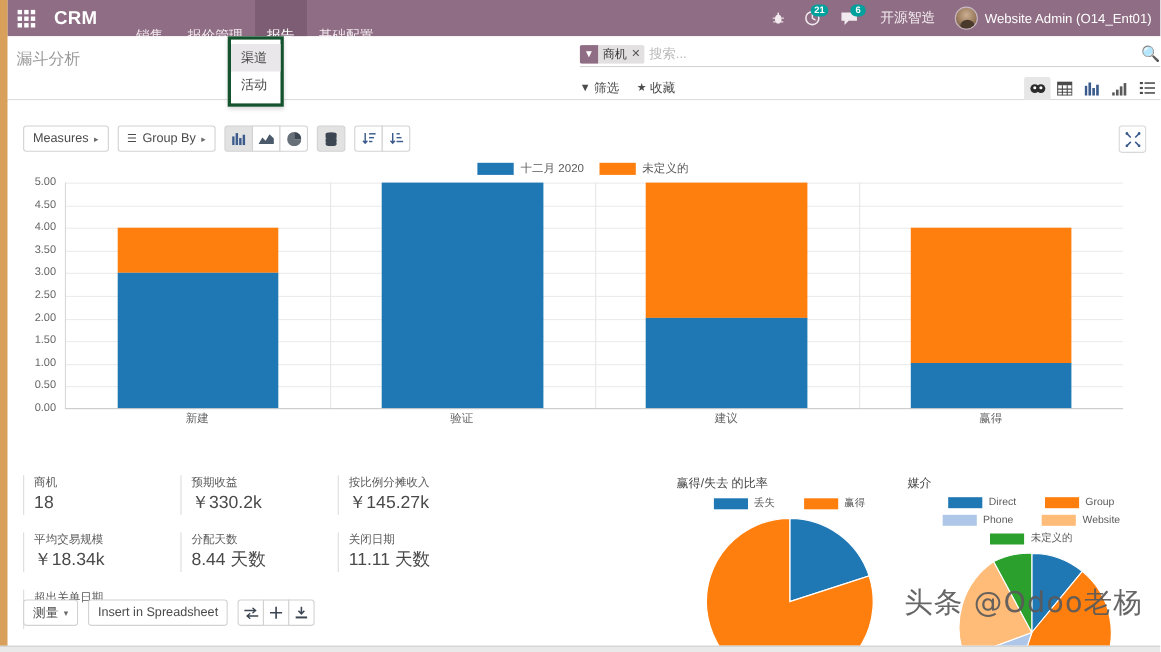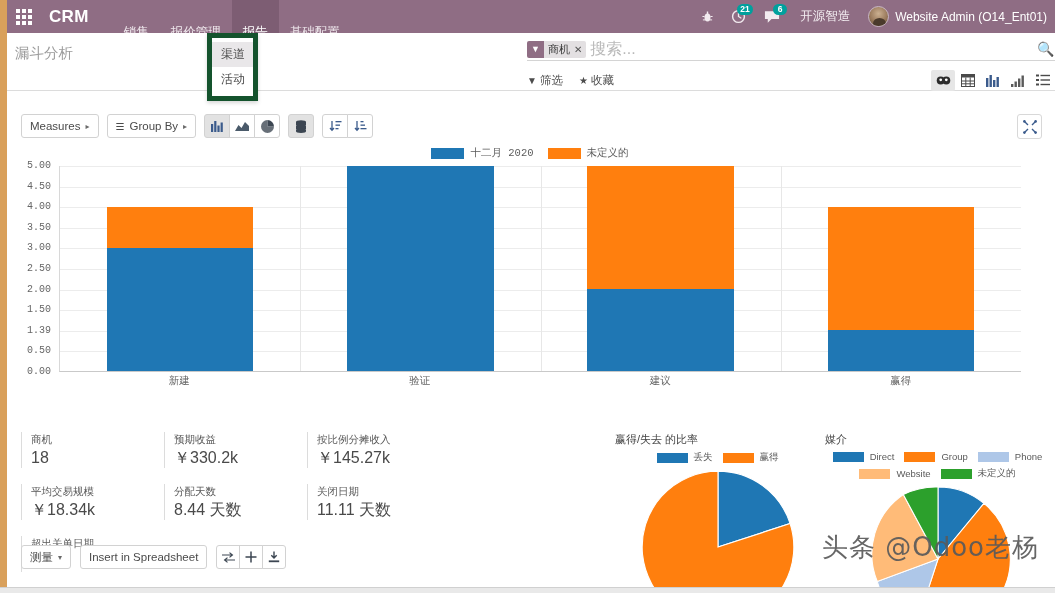--- a/index.html
+++ b/index.html
@@ -69,21 +69,21 @@
   }
   .avatar::after {
     content: ""; position: absolute; left: 4px; top: 11px; width: 13px; height: 11px;
     border-radius: 50% 50% 0 0; background: #4a3a2c;
   }
   .user-name { font-size: 12px; color: #fff; white-space: nowrap; }
 
   
   .dropdown {
     position: absolute; left: 207px; top: 33px; width: 51px;
-    background: #fff; border: 5px solid #14532d; box-shadow: 0 2px 4px rgba(0,0,0,.16);
+    background: #fff; border: 3px solid #14532d; box-shadow: 0 2px 4px rgba(0,0,0,.16);
     padding: 4px 0; z-index: 40;
   }
   .dropdown-item {
     font-size: 12px; color: #4b4b4b; padding: 4px 9px; cursor: pointer; white-space: nowrap;
   }
   .dropdown-item.active { background: #e9e7e9; }
 
   
   .cp {
     position: absolute; left: 7px; top: 33px; width: 1048px; height: 58px;
@@ -104,21 +104,21 @@
   .facet-ico {
     background: #8f6d84; color: #fff; padding: 0 4px; height: 17px;
     display: flex; align-items: center; font-size: 9px;
   }
   .facet-lbl {
     background: #e3e0e2; color: #3b3b3b; padding: 0 4px; height: 17px;
     display: flex; align-items: center; gap: 4px;
   }
   .facet-x { font-size: 10px; color: #555; cursor: pointer; font-weight: bold; }
   .search-input {
-    flex: 1; border: 0; outline: 0; font-size: 16px; color: #333;
+    flex: 1; border: 0; outline: 0; font-size: 12px; color: #333;
     background: transparent; font-family: inherit;
   }
   .search-input::placeholder { color: #b9b9b9; }
   .search-mag { font-size: 14px; color: #777; cursor: pointer; padding-left: 6px; }
   .filters-row {
     display: flex; align-items: center; margin-top: 9px; height: 20px;
   }
   .fbtn {
     font-size: 11.5px; color: #4c4c4c; display: flex; align-items: center;
     gap: 3px; margin-right: 16px; cursor: pointer;
@@ -161,21 +161,21 @@
   .tb-single.active { background: #e2e2e2; }
   .caret { font-size: 8px; color: #6a6a6a; }
 
   .expand-btn {
     position: absolute; right: 13px; top: 22px; width: 25px; height: 25px;
     border: 1px solid #d8d8d8; background: #fff; border-radius: 3px;
     display: flex; align-items: center; justify-content: center; cursor: pointer;
   }
 
   
-  .barchart { position: absolute; left: 8px; top: 52px; width: 1030px; height: 278px; font-family: Liberation Mono, monospace; }
+  .barchart { position: absolute; left: 8px; top: 52px; width: 1030px; height: 278px; }
   .legend-top {
     position: absolute; left: 0; top: 0; width: 100%; display: flex;
     justify-content: center; align-items: center; gap: 14px; height: 18px;
   }
   .lg { display: flex; align-items: center; gap: 6px; font-size: 10.5px; color: #5a5a5a; }
   .lg .sw { width: 33px; height: 11px; display: inline-block; }
   .plot { position: absolute; left: 0; top: 22px; width: 1030px; height: 236px; }
   .ylabels {
     position: absolute; left: 0; top: 0; width: 40px; height: 206px;
   }
@@ -209,21 +209,21 @@
   .kpi {
     width: 143px; border-left: 1px solid #dcdcdc; padding-left: 9px;
   }
   .kpi-label { font-size: 10.5px; color: #5a5a5a; line-height: 14px; margin-bottom: 2px; }
   .kpi-value { font-size: 16px; color: #4a4a4a; line-height: 20px; font-weight: normal; }
 
   
   .pie-block { position: absolute; top: 340px; }
   .pie-title { font-size: 11px; color: #444; margin-bottom: 4px; }
   .pie-legend {
-    display: flex; flex-wrap: wrap; justify-content: center; gap: 5px 10px; width: 100%;
+    display: flex; flex-wrap: wrap; justify-content: center; gap: 5px 26px; width: 100%;
     margin-bottom: 2px;
   }
   .pie-legend .lg { font-size: 9.5px; }
   .pie-legend .sw { width: 31px; height: 10px; }
   .pie-wrap { display: flex; justify-content: center; margin-top: 4px; }
 
   
   .bottom-bar {
     position: absolute; left: 14px; bottom: 18px; display: flex; align-items: center;
   }
@@ -470,21 +470,21 @@
         <div class="lg">
           <span class="sw" style="background:#ff7f0e"></span>
           <span>未定义的</span>
         </div>
       </div>
 
       <div class="plot">
         <div class="ylabels">
           <div style="top:206px">0.00</div>
           <div style="top:185.4px">0.50</div>
-          <div style="top:164.8px">1.39</div>
+          <div style="top:164.8px">1.00</div>
           <div style="top:144.2px">1.50</div>
           <div style="top:123.6px">2.00</div>
           <div style="top:103px">2.50</div>
           <div style="top:82.4px">3.00</div>
           <div style="top:61.8px">3.50</div>
           <div style="top:41.2px">4.00</div>
           <div style="top:20.6px">4.50</div>
           <div style="top:0px">5.00</div>
         </div>
 

